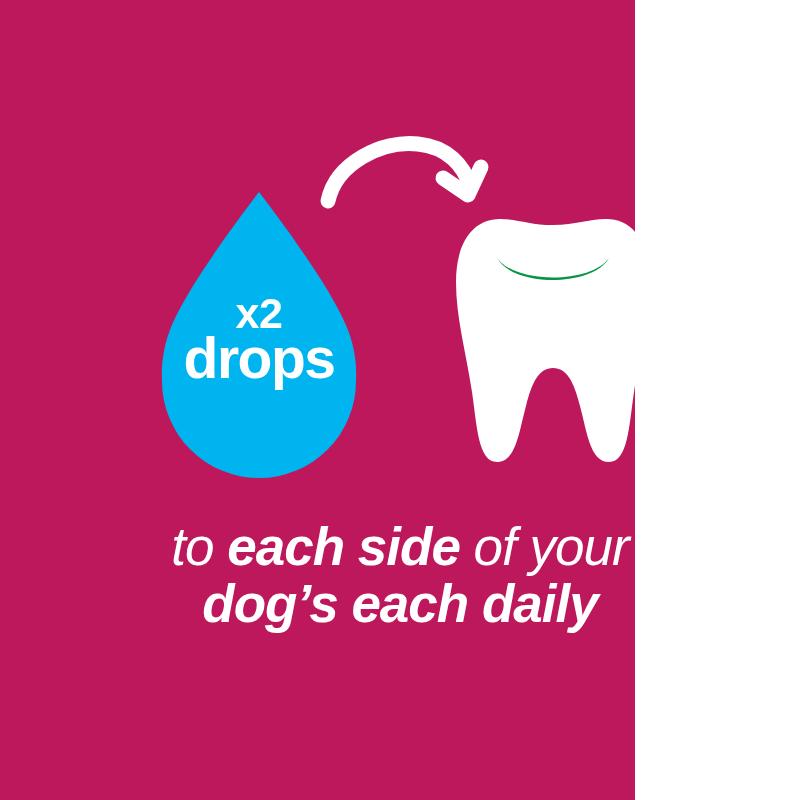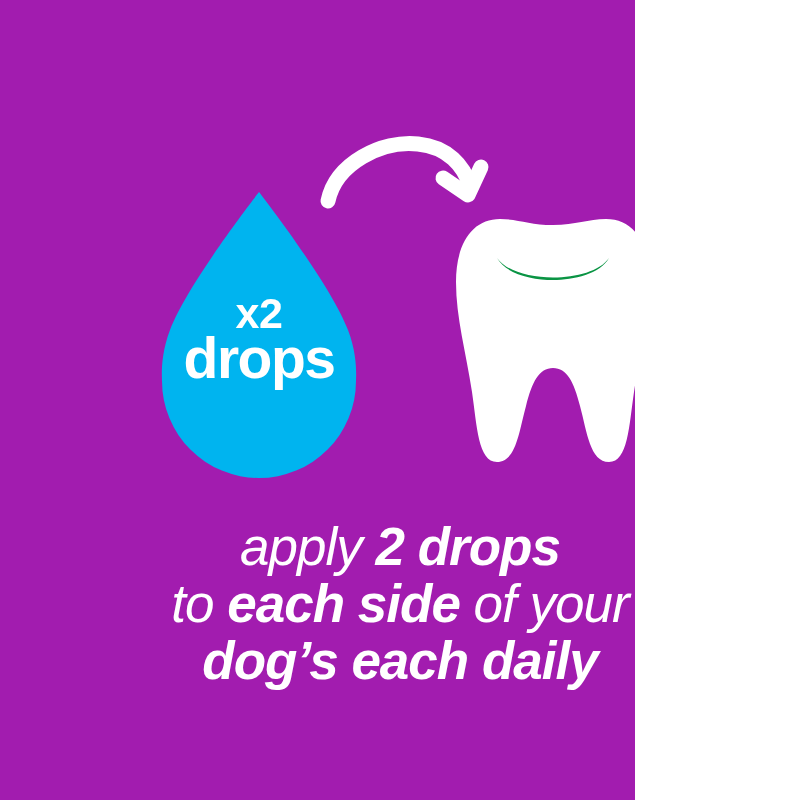--- a/index.html
+++ b/index.html
@@ -11,21 +11,21 @@
     width: 800px;
     height: 800px;
     overflow: hidden;
     font-family: "Liberation Sans", sans-serif;
   }
 
   #poster {
     position: relative;
     width: 635px;
     height: 800px;
-    background: #a21caf;
+    background: #be185d;
     overflow: hidden;
   }
 
   
   #icon-stage {
     position: absolute;
     left: 0;
     top: 0;
     width: 800px;
     height: 500px;
@@ -133,23 +133,20 @@
       </g>
 
     </svg>
   </div>
 
   <div class="drop-label" id="drop-label-x2">x2</div>
   <div class="drop-label" id="drop-label-drops">drops</div>
 
   <div id="caption">
 
-    <span class="cap-line">
-      <span class="t-reg">apply </span><span class="t-bold">2 drops</span>
-    </span>
 
     <span class="cap-line">
       <span class="t-reg">to </span><span class="t-bold">each side</span><span class="t-reg"> of your</span>
     </span>
 
     <span class="cap-line">
       <span class="t-bold">dog’s each daily</span>
     </span>
 
   </div>

